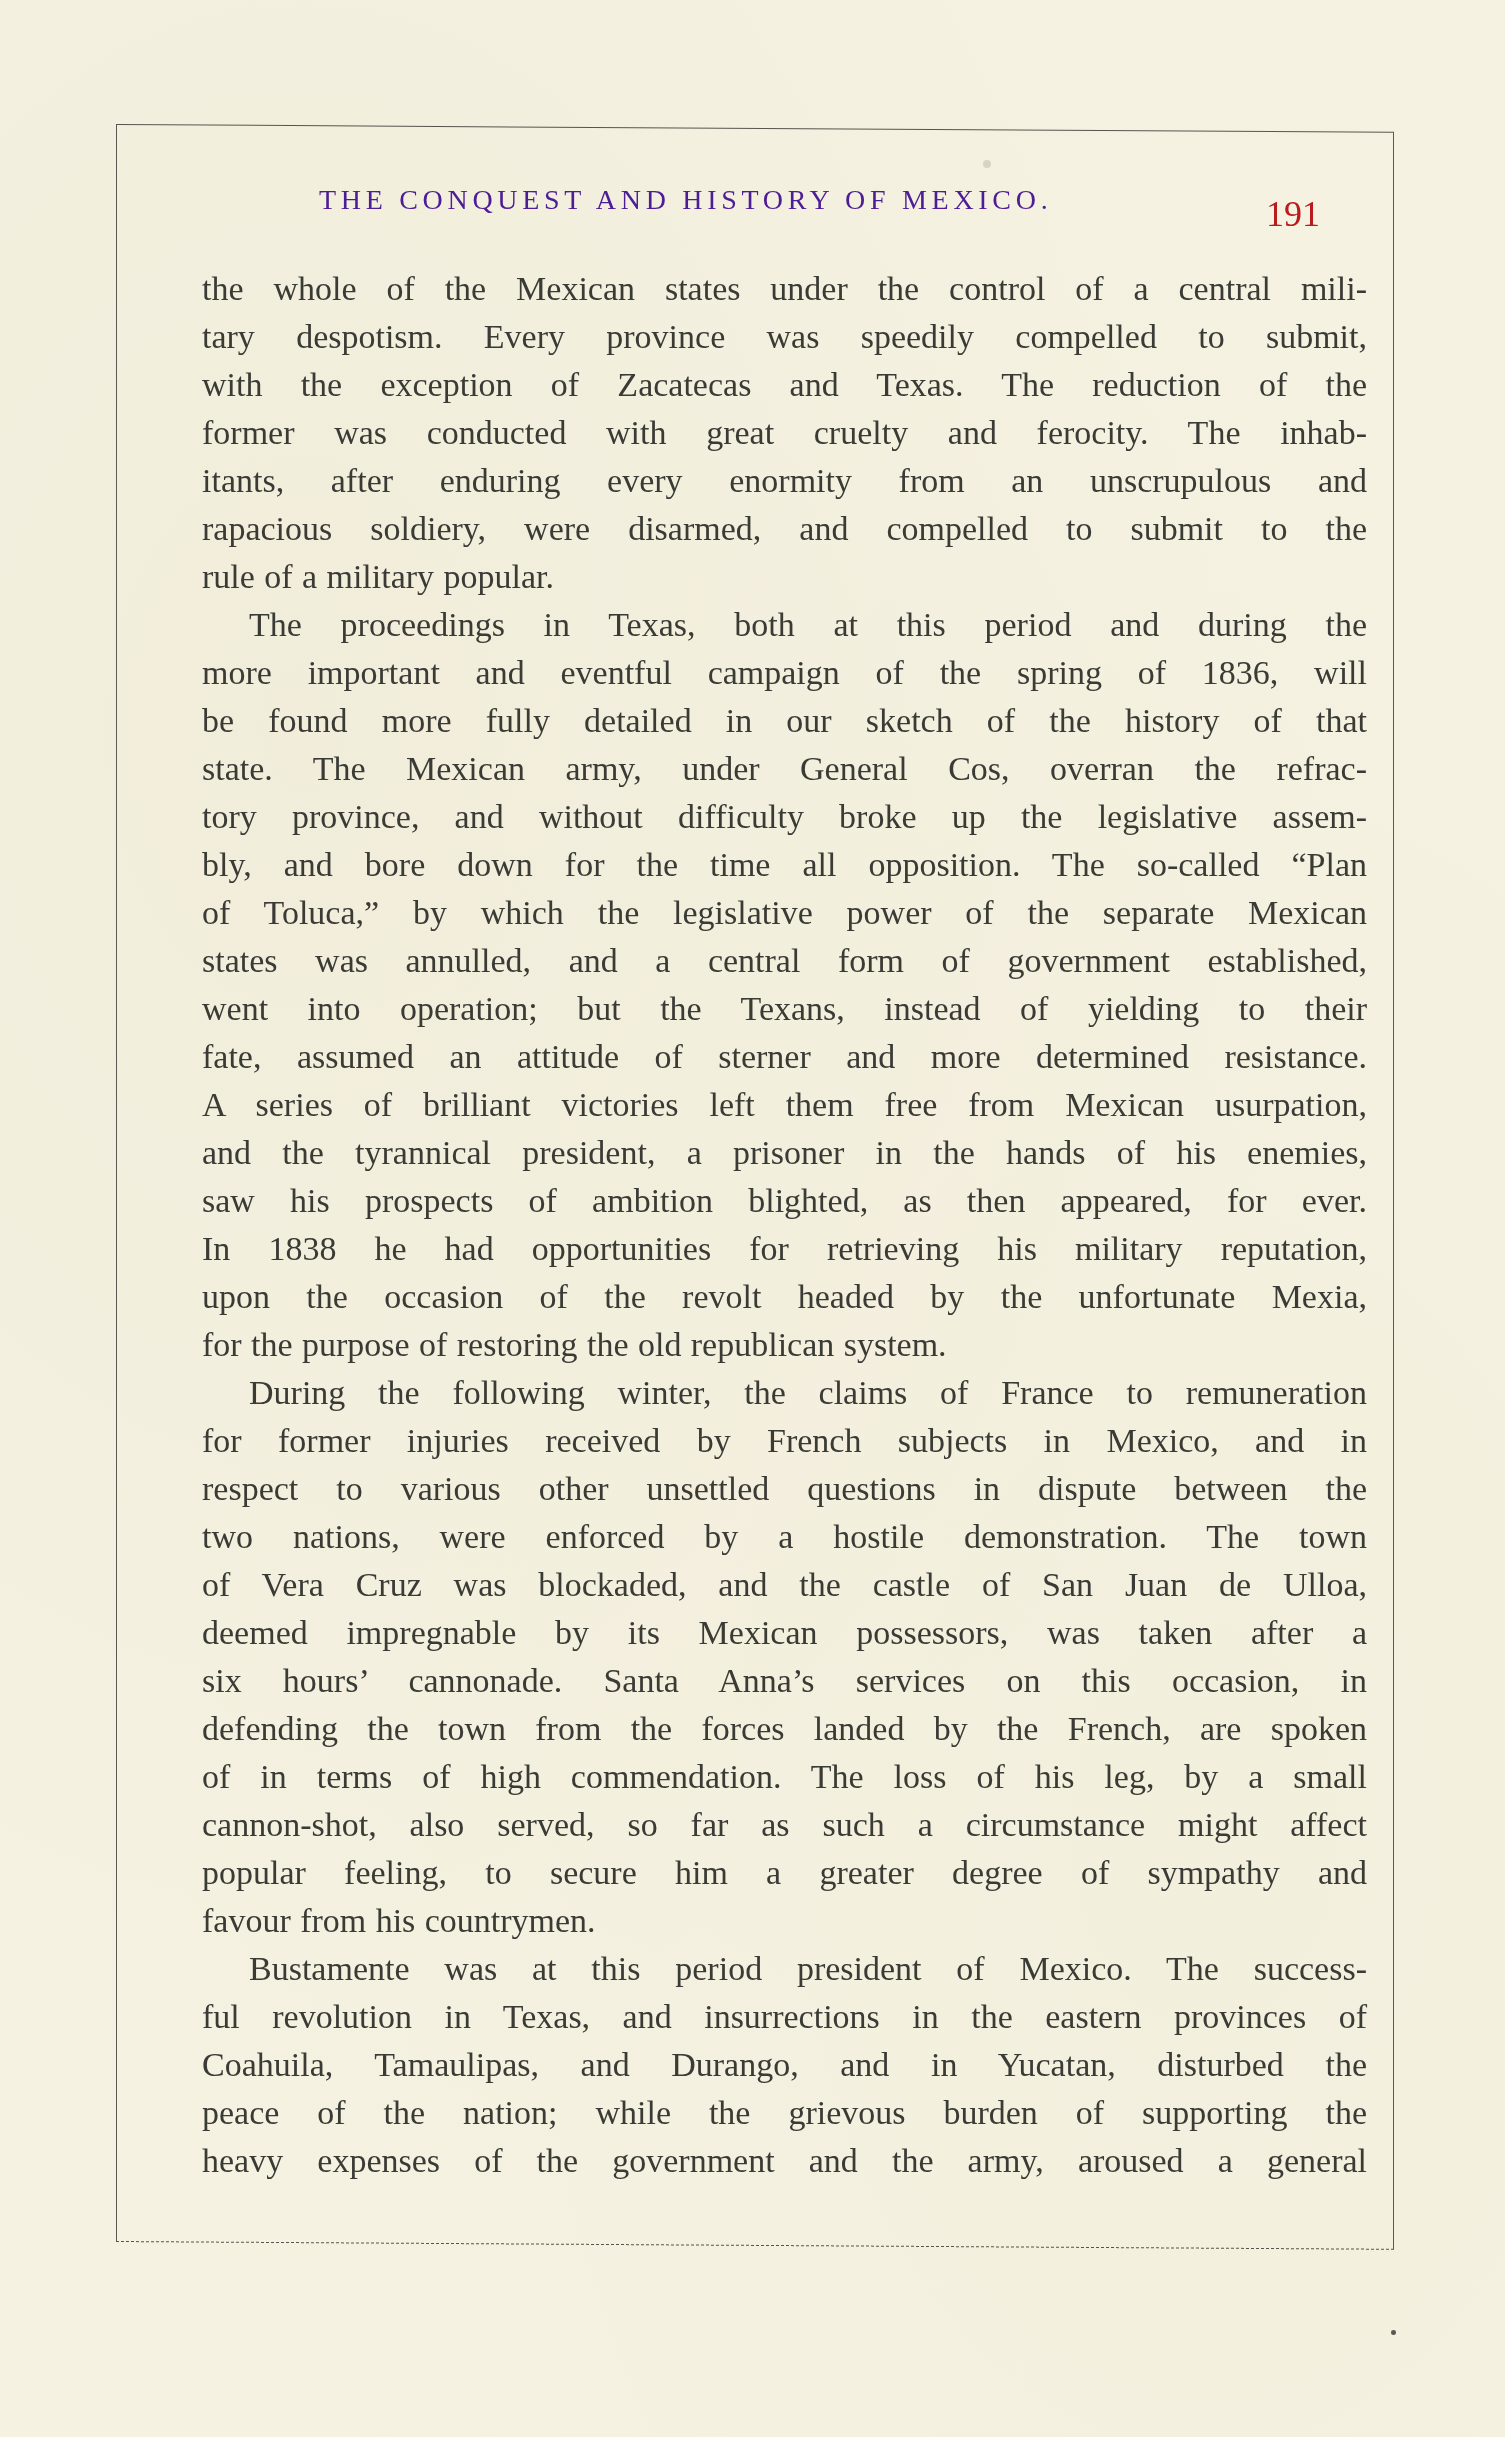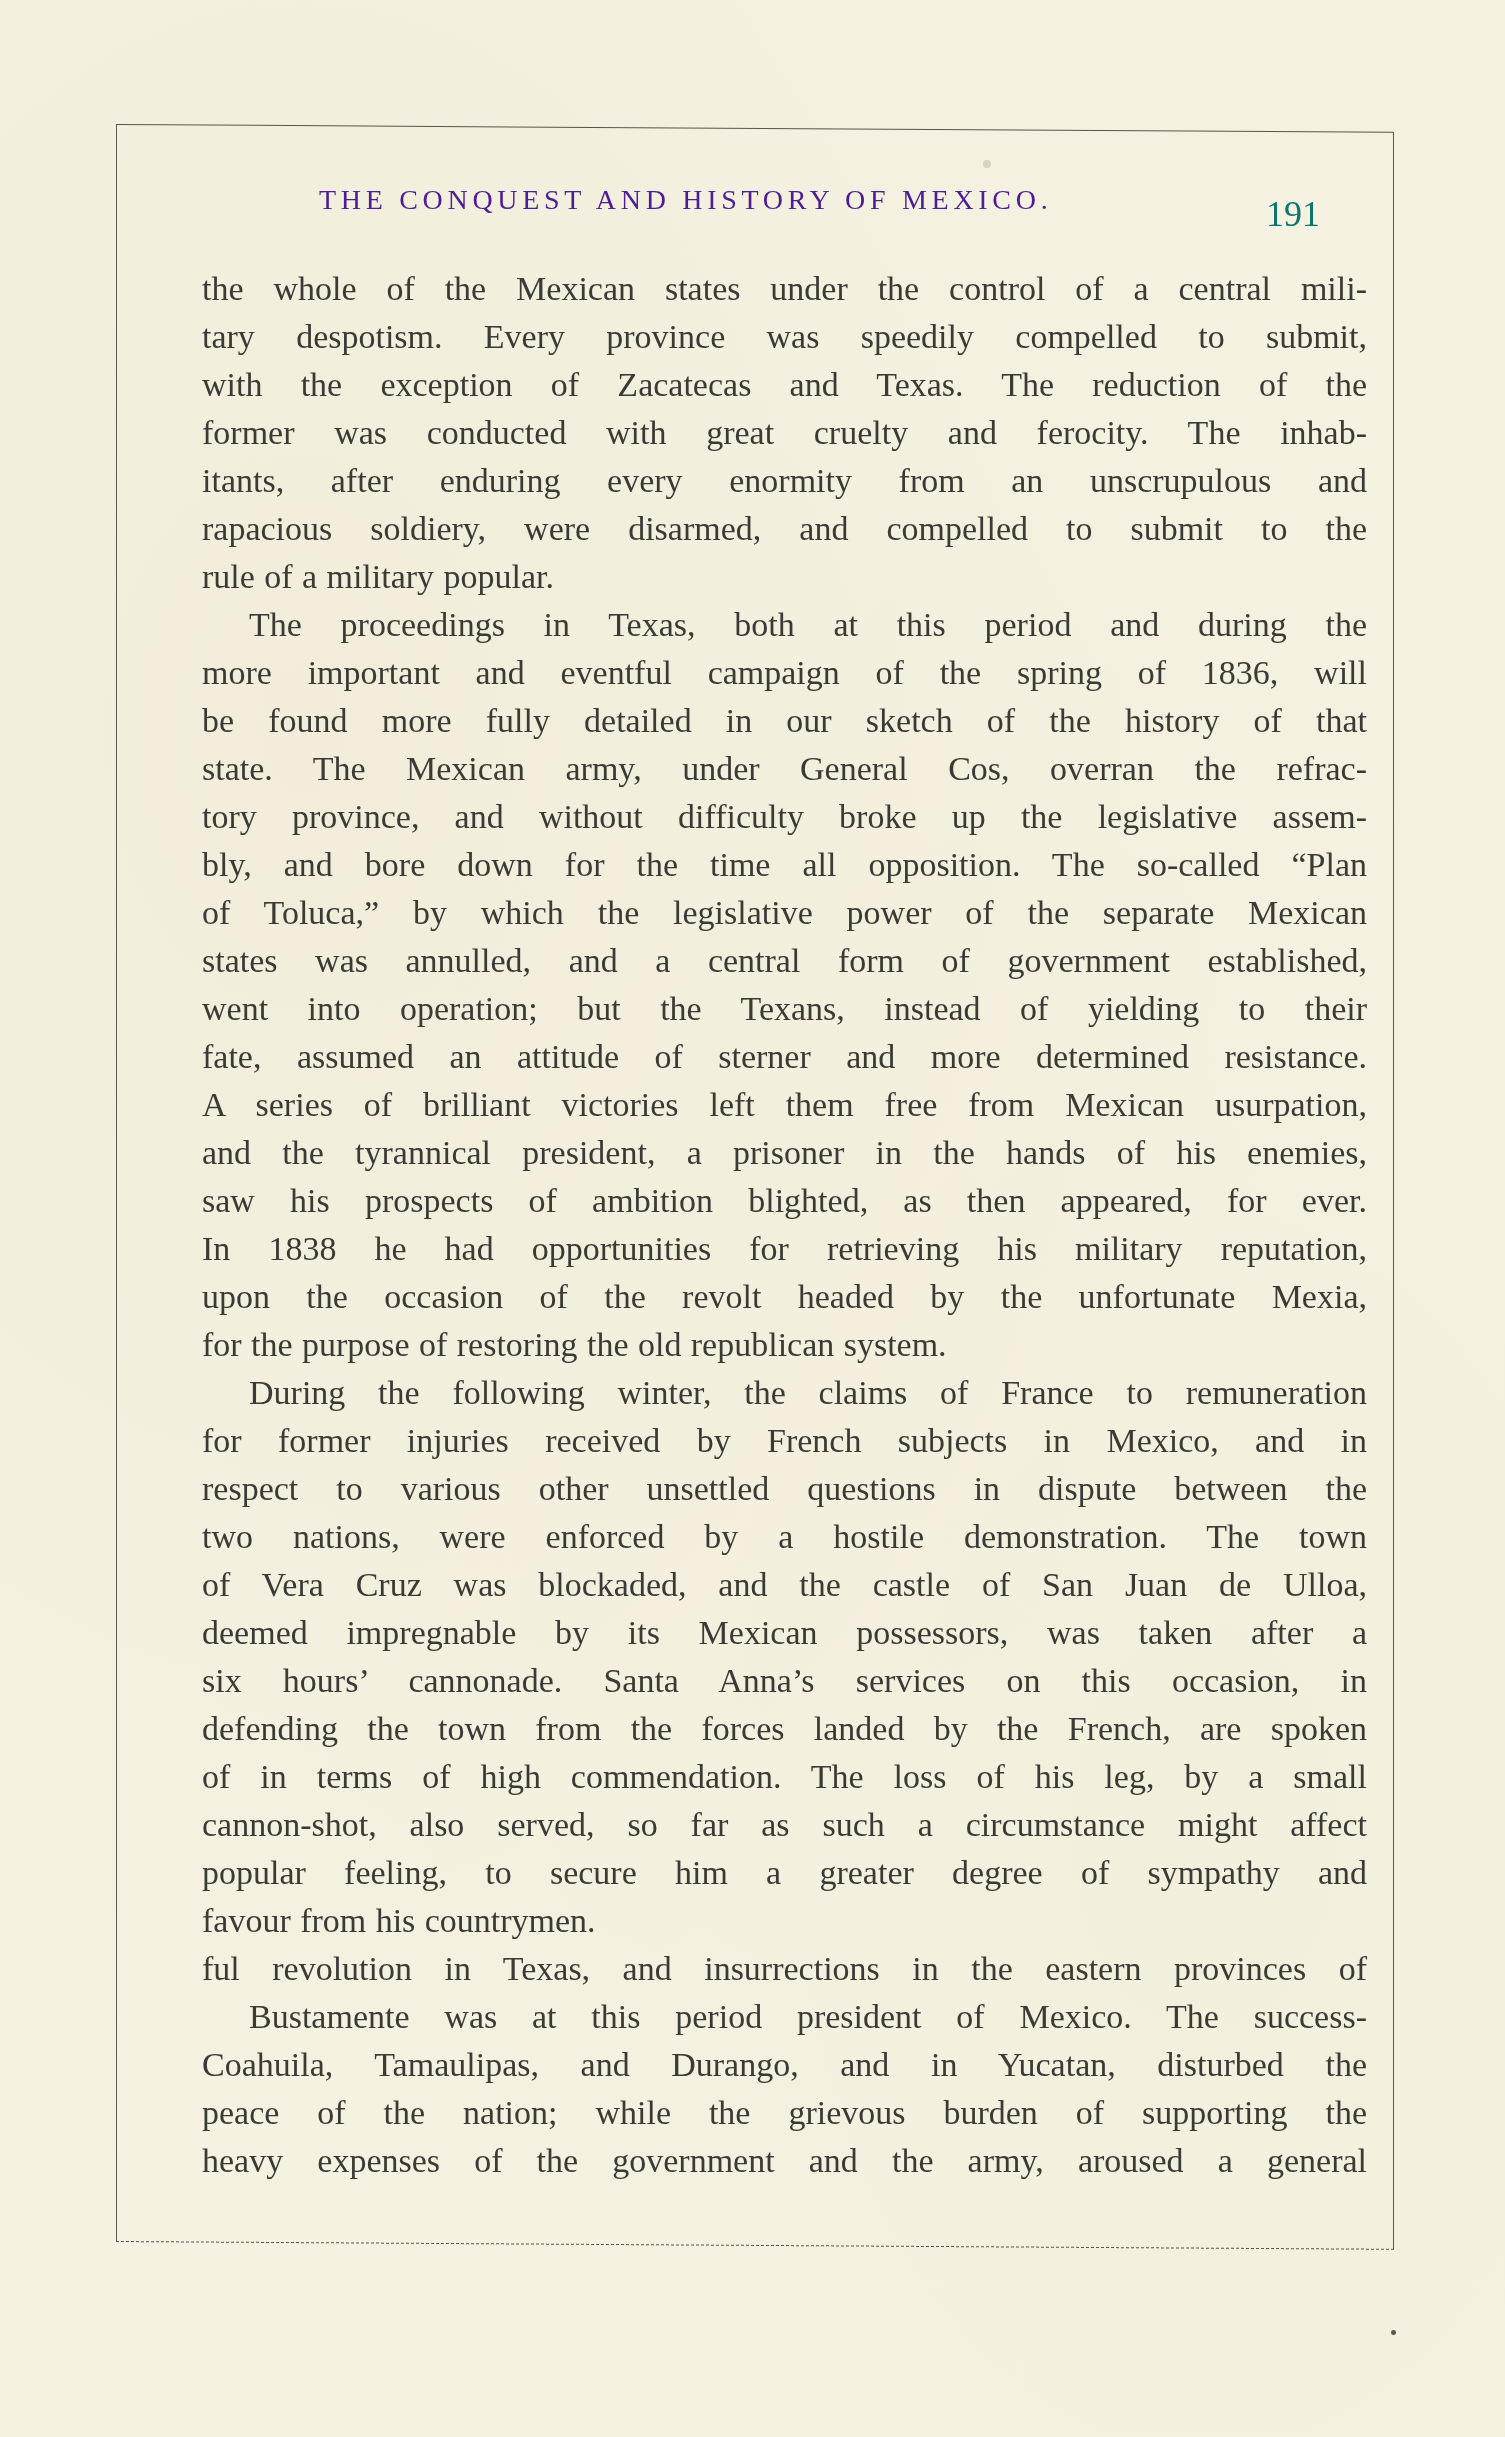--- a/index.html
+++ b/index.html
@@ -44,21 +44,21 @@
     font-size: 28px;
     letter-spacing: 4.7px;
     color: #4c1d95;
     white-space: nowrap;
   }
   .page-number {
     position: absolute;
     top: 193px;
     left: 1266px;
     font-size: 36px;
-    color: #0f766e;
+    color: #b91c1c;
   }
   .body-text {
     position: absolute;
     left: 162px;
     top: 265px;
     width: 1165px;
     margin-left: 40px;
   }
   .line {
     height: 48px;
@@ -127,22 +127,22 @@
       <div class="line">of Vera Cruz was blockaded, and the castle of San Juan de Ulloa,</div>
       <div class="line">deemed impregnable by its Mexican possessors, was taken after a</div>
       <div class="line">six hours’ cannonade.  Santa Anna’s services on this occasion, in</div>
       <div class="line">defending the town from the forces landed by the French, are spoken</div>
       <div class="line">of in terms of high commendation.  The loss of his leg, by a small</div>
       <div class="line">cannon-shot, also served, so far as such a circumstance might affect</div>
       <div class="line">popular feeling, to secure him a greater degree of sympathy and</div>
       <div class="line last">favour from his countrymen.</div>
     </div>
     <div>
+      <div class="line indent">Bustamente was at this period president of Mexico.  The success-</div>
       <div class="line">ful revolution in Texas, and insurrections in the eastern provinces of</div>
-      <div class="line indent">Bustamente was at this period president of Mexico.  The success-</div>
       <div class="line">Coahuila, Tamaulipas, and Durango, and in Yucatan, disturbed the</div>
       <div class="line">peace of the nation; while the grievous burden of supporting the</div>
       <div class="line">heavy expenses of the government and the army, aroused a general</div>
     </div>
   </div>
 
 <div class="speck" style="left:1391px;top:2330px;width:4.7px;height:4.7px;"></div>
 <div class="speck" style="left:983px;top:160px;width:7.5px;height:7.5px;background:#d8d4c4;"></div>
 
 

